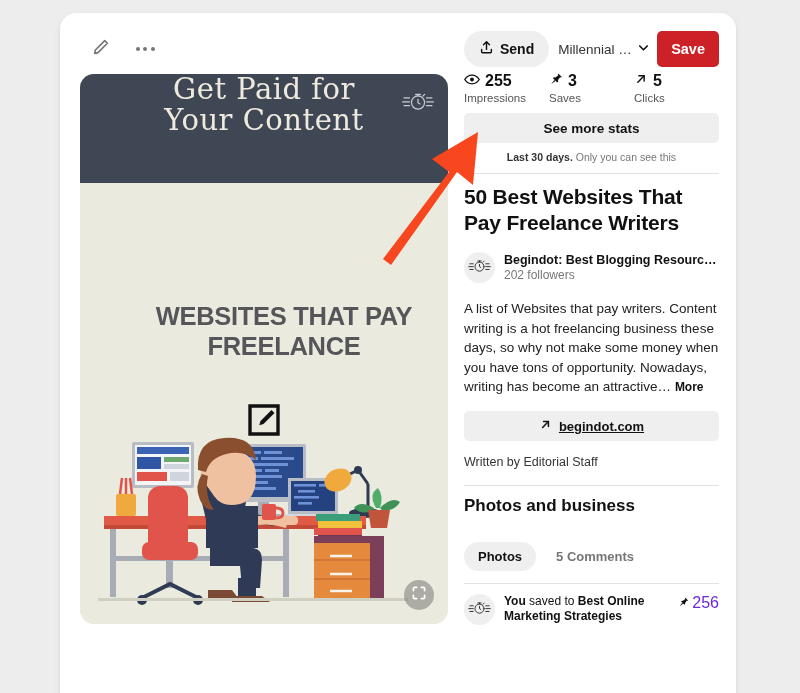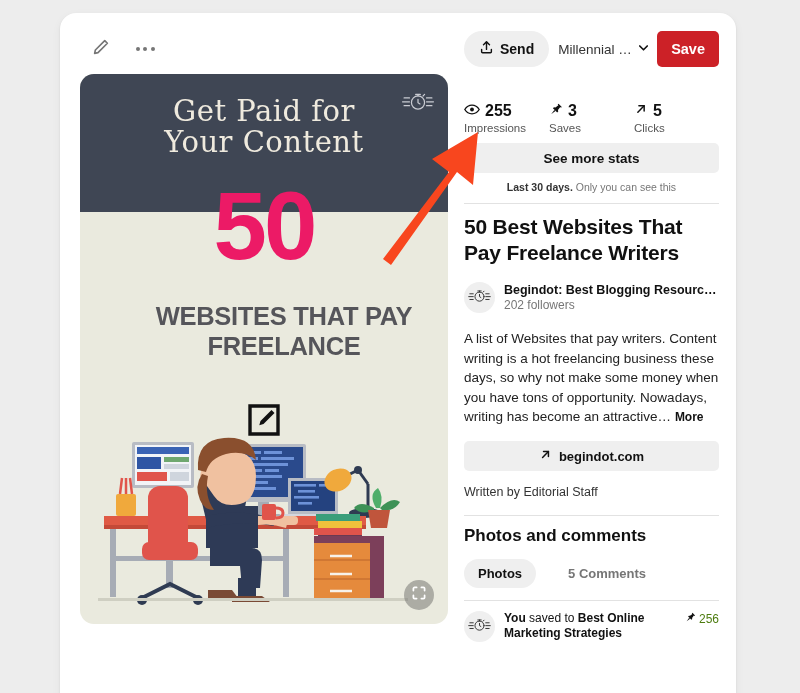--- a/index.html
+++ b/index.html
@@ -35,23 +35,22 @@
   .pin-image {
     position: relative;
     margin-top: 5px;
     width: 368px; height: 550px;
     border-radius: 14px;
     overflow: hidden;
     background: #eaeade;
   }
   .pin-head {
     position: relative;
-    height: 138px;
+    height: 109px;
     background: #3f4654;
-    padding-top: 22px;
   }
   .pin-logo-tr { position: absolute; right: 13px; top: 13px; width: 34px; height: 28px; }
   .pin-title-1, .pin-title-2 {
     font-family: "DejaVu Serif", serif;
     color: #efeade;
     text-align: center;
     font-size: 29px;
     letter-spacing: .5px;
     line-height: 1.08;
     font-weight: 400;
@@ -110,21 +109,21 @@
     font-size: 13.5px; color: #333; cursor: pointer; background: #fff;
   }
   .board-name { white-space: nowrap; overflow: hidden; text-overflow: ellipsis; }
   .btn-save {
     background: #cc2127; color: #fff; border: none; border-radius: 5px;
     height: 36px; padding: 0 14px;
     font-size: 14.5px; font-weight: 700; cursor: pointer;
     font-family: "Liberation Sans", sans-serif;
   }
 
-  .stats-row { display: flex; margin-top: 35px; }
+  .stats-row { display: flex; margin-top: 5px; }
   .stat { flex: 1; }
   .stat-top { display: flex; align-items: center; gap: 5px; }
   .stat-val { font-size: 16px; font-weight: 700; color: #111; }
   .stat-lbl { font-size: 11.5px; color: #555; margin-top: 2px; }
 
   .see-more-stats {
     margin-top: 9px; width: 100%; height: 30px;
     background: #efefef; border: none; border-radius: 5px;
     font-size: 13.5px; font-weight: 700; color: #111; cursor: pointer;
     font-family: "Liberation Sans", sans-serif;
@@ -150,25 +149,26 @@
 
   .desc { margin-top: 16px; font-size: 13.5px; line-height: 1.45; color: #222; }
   .desc .more { font-weight: 700; font-size: 12px; color: #111; cursor: pointer; }
 
   .link-btn {
     margin-top: 14px; width: 100%; height: 30px;
     background: #efefef; border: none; border-radius: 5px;
     display: flex; align-items: center; justify-content: center; gap: 7px;
     font-size: 13px; font-weight: 700; color: #111; cursor: pointer;
     font-family: "Liberation Sans", sans-serif;
+    text-decoration: underline;
   }
   .meta { margin-top: 13px; font-size: 12.5px; color: #333; line-height: 1.42; }
 
   .sec-title { font-size: 17px; font-weight: 700; color: #111; margin-top: 6px; }
-  .tabs { display: flex; align-items: flex-end; gap: 18px; margin-top: 13px; }
+  .tabs { display: flex; align-items: flex-end; gap: 6px; margin-top: 26px; }
   .tab {
     height: 29px; padding: 0 14px; border-radius: 16px; border: none;
     display: flex; align-items: center;
     font-size: 13px; font-weight: 700; cursor: pointer;
     font-family: "Liberation Sans", sans-serif;
   }
   .tab.active { background: #efefef; color: #111; }
   .tab.inactive { background: transparent; color: #767676; }
 
   .add-photo-row { display: flex; align-items: center; justify-content: space-between; gap: 10px; margin-top: 14px; }
@@ -178,21 +178,21 @@
     height: 31px; padding: 0 14px; white-space: nowrap;
     font-size: 13px; font-weight: 700; color: #111; cursor: pointer;
     font-family: "Liberation Sans", sans-serif;
   }
 
   .activity { display: flex; gap: 9px; margin-top: 10px; }
   .act-body { flex: 1; min-width: 0; }
   .act-head { display: flex; justify-content: space-between; align-items: flex-start; gap: 6px; }
   .act-text { font-size: 12px; font-weight: 700; color: #111; line-height: 1.3; }
   .act-text .reg { font-weight: 400; }
-  .act-count { display: flex; align-items: flex-end; gap: 3px; font-size: 12px; color: #4d7c0f; white-space: nowrap; }
+  .act-count { display: flex; align-items: flex-end; gap: 3px; font-size: 16px; color: #6d28d9; white-space: nowrap; }
 
   
   .arrow-anno { position: absolute; left: 0; top: 0; width: 800px; height: 693px; pointer-events: none; }
 </style>
 </head>
 <body>
 
 <div id="root">
 
   <div class="pin-card">
@@ -227,21 +227,20 @@
               <path d="M28.5 11.5l2-2"></path>
               <path d="M22 16v4.2l2.6 1.6"></path>
               <path d="M4 14h7M2 19h9M4 24h7"></path>
               <path d="M33 14h7M33 19h9M33 24h7"></path>
             </svg>
           </div>
           <div class="pin-title-1">Get Paid for</div>
           <div class="pin-title-2">Your Content</div>
         </div>
 
-        <div class="pin-big-num">50</div>
 
         <div class="pin-sub">
           <div>WEBSITES THAT PAY</div>
           <div>FREELANCE</div>
         </div>
 
         <div class="pin-pencil-box">
           <svg width="32" height="32" viewBox="0 0 32 32">
             <path d="M2 2h28v28H2z" fill="none" stroke="#111" stroke-width="3.4"></path>
             <path d="M23.5 6l3 3-11 11-4.2 1.2 1.2-4.2z" fill="#111"></path>
@@ -479,21 +478,21 @@
         </span>
         <span>begindot.com</span>
       </button>
 
       <div class="meta">
         <div>Written by Editorial Staff</div>
       </div>
 
       <div class="hr" style="margin-top:13px;"></div>
 
-      <div class="sec-title">Photos and comments</div>
+      <div class="sec-title">Photos and business</div>
 
       <div class="tabs">
         <button class="tab active">Photos</button>
         <button class="tab inactive">5 Comments</button>
       </div>
 
 
       <div class="hr" style="margin-top:12px;"></div>
 
       <div class="activity">

